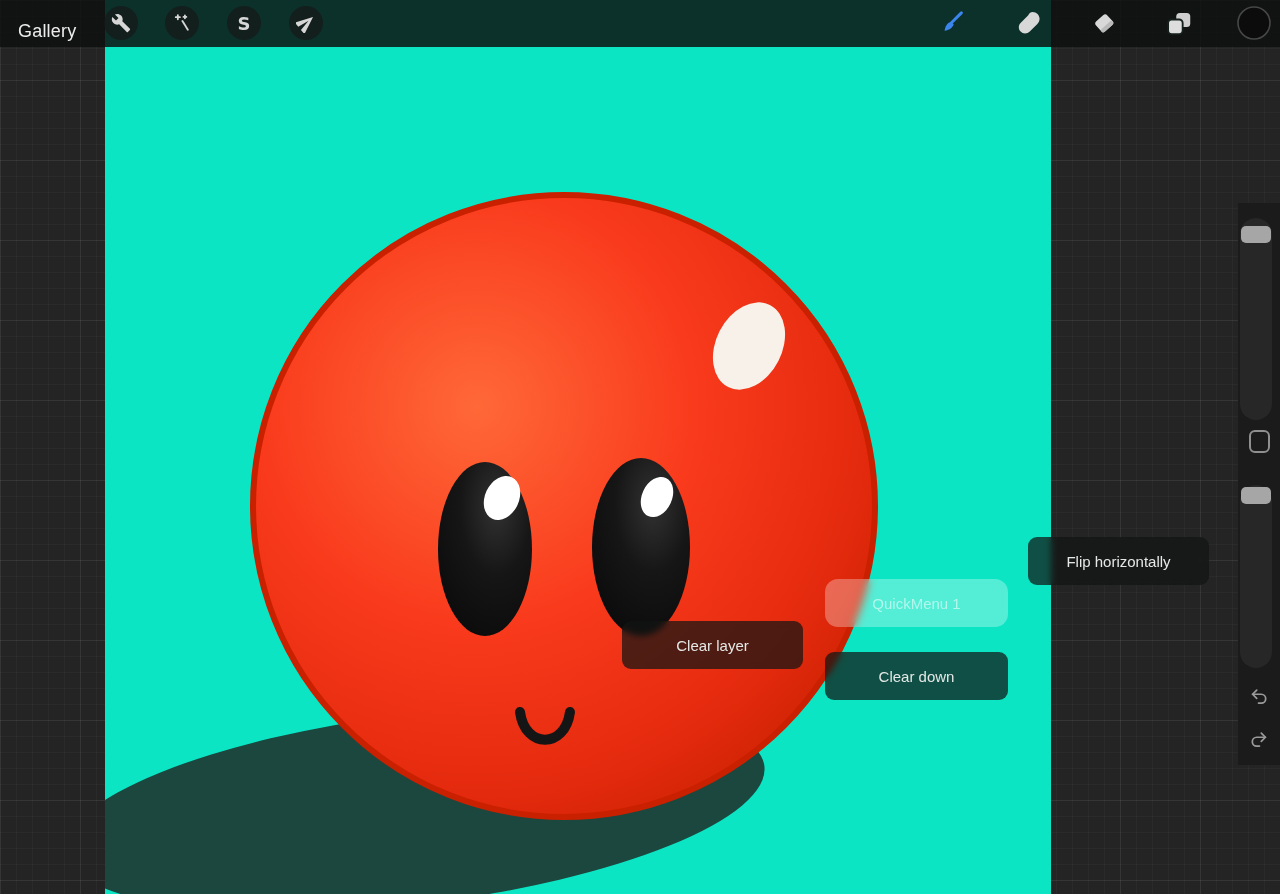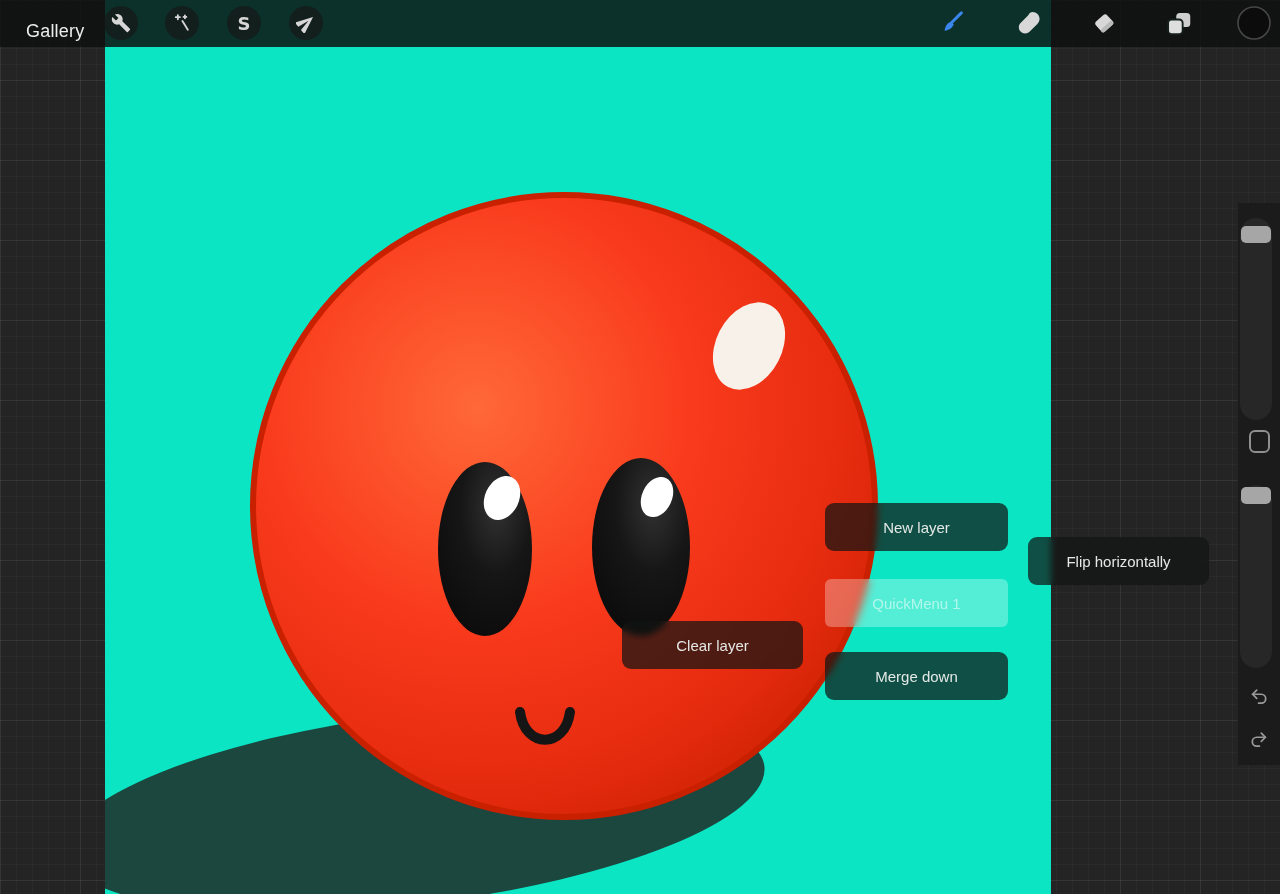--- a/index.html
+++ b/index.html
@@ -12,33 +12,33 @@
       linear-gradient(rgba(255,255,255,0.05) 1px, transparent 1px),
       linear-gradient(90deg, rgba(255,255,255,0.05) 1px, transparent 1px),
       linear-gradient(rgba(255,255,255,0.028) 1px, transparent 1px),
       linear-gradient(90deg, rgba(255,255,255,0.028) 1px, transparent 1px);
     background-size:80px 80px,80px 80px,16px 16px,16px 16px;}
   .canvas-svg{position:absolute;left:105px;top:0;width:946px;height:894px;z-index:2;}
   
   .topbar{position:absolute;left:0;top:0;width:1280px;height:47px;z-index:5;
           background:rgba(13,17,15,0.85);display:flex;align-items:center;}
   .gallery-btn{position:absolute;left:18px;top:0;height:62px;display:flex;align-items:center;
-               color:#ececec;font-size:18px;letter-spacing:.2px;cursor:default;margin-left:8px;}
+               color:#ececec;font-size:18px;letter-spacing:.2px;cursor:default;}
   .round-tool{position:absolute;top:6px;width:34px;height:34px;border-radius:50%;
               background:rgba(22,25,23,0.72);display:flex;align-items:center;justify-content:center;}
   .round-tool svg{display:block;}
   .flat-tool{position:absolute;top:6px;width:34px;height:34px;display:flex;
              align-items:center;justify-content:center;}
   .sel-s{font-size:18px;font-weight:bold;color:#d6d6d6;font-family:"DejaVu Sans",sans-serif;}
   
   .qm-btn{position:absolute;z-index:7;height:48px;border-radius:9px;
           background:rgba(18,21,20,0.72);-webkit-backdrop-filter:blur(3px);backdrop-filter:blur(3px);
           display:flex;align-items:center;justify-content:center;
           color:#e4e8e6;font-size:15px;}
-  .qm-center{position:absolute;z-index:7;height:48px;border-radius:6px;
+  .qm-center{position:absolute;z-index:7;height:48px;border-radius:13px;
           background:rgba(255,255,255,0.30);-webkit-backdrop-filter:blur(4px);backdrop-filter:blur(4px);
           display:flex;align-items:center;justify-content:center;
           color:rgba(255,255,255,0.55);font-size:15px;}
   
   .side-panel{position:absolute;left:1238px;top:203px;width:42px;height:562px;
               background:#1b1b1b;z-index:4;}
   .slider-track{position:absolute;left:2px;width:32px;background:#272727;border-radius:16px;}
   .slider-handle{position:absolute;left:1px;width:30px;height:17px;background:#a6a6a6;
                  border-radius:5px;}
   .modify-btn{position:absolute;left:11px;top:227px;width:17px;height:19px;
@@ -136,34 +136,31 @@
       </svg>
     </div>
 
     <div class="flat-tool" style="left:1237px">
       <svg width="34" height="34" viewBox="0 0 34 34">
         <circle cx="17" cy="17" r="16" stroke="#474747" stroke-width="1.6" fill="#0C0C0C"></circle>
       </svg>
     </div>
   </div>
 
-  <div class="qm-btn" style="left:825px;top:503px;width:183px">
-    <span>New layer</span>
-  </div>
   <div class="qm-btn" style="left:1028px;top:537px;width:181px">
     <span>Flip horizontally</span>
   </div>
   <div class="qm-center" style="left:825px;top:579px;width:183px">
     <span>QuickMenu 1</span>
   </div>
   <div class="qm-btn" style="left:622px;top:621px;width:181px">
     <span>Clear layer</span>
   </div>
   <div class="qm-btn" style="left:825px;top:652px;width:183px">
-    <span>Merge down</span>
+    <span>Clear down</span>
   </div>
 
   <div class="side-panel">
     <div class="slider-track" style="top:15px;height:202px">
       <div class="slider-handle" style="top:8px"></div>
     </div>
     <div class="modify-btn"></div>
     <div class="slider-track" style="top:282px;height:183px">
       <div class="slider-handle" style="top:2px"></div>
     </div>

